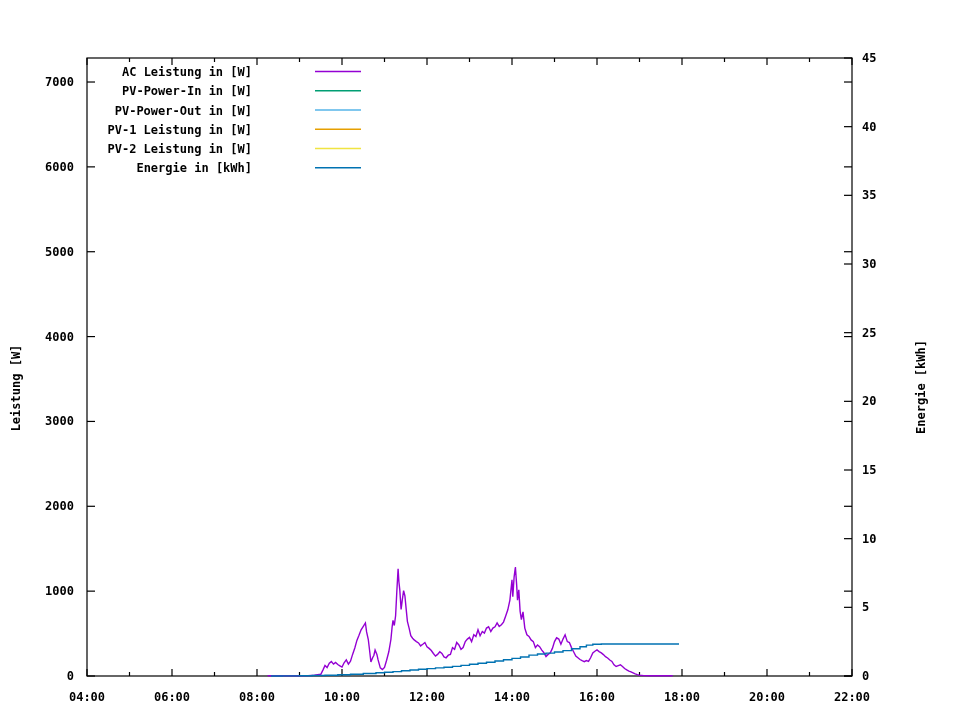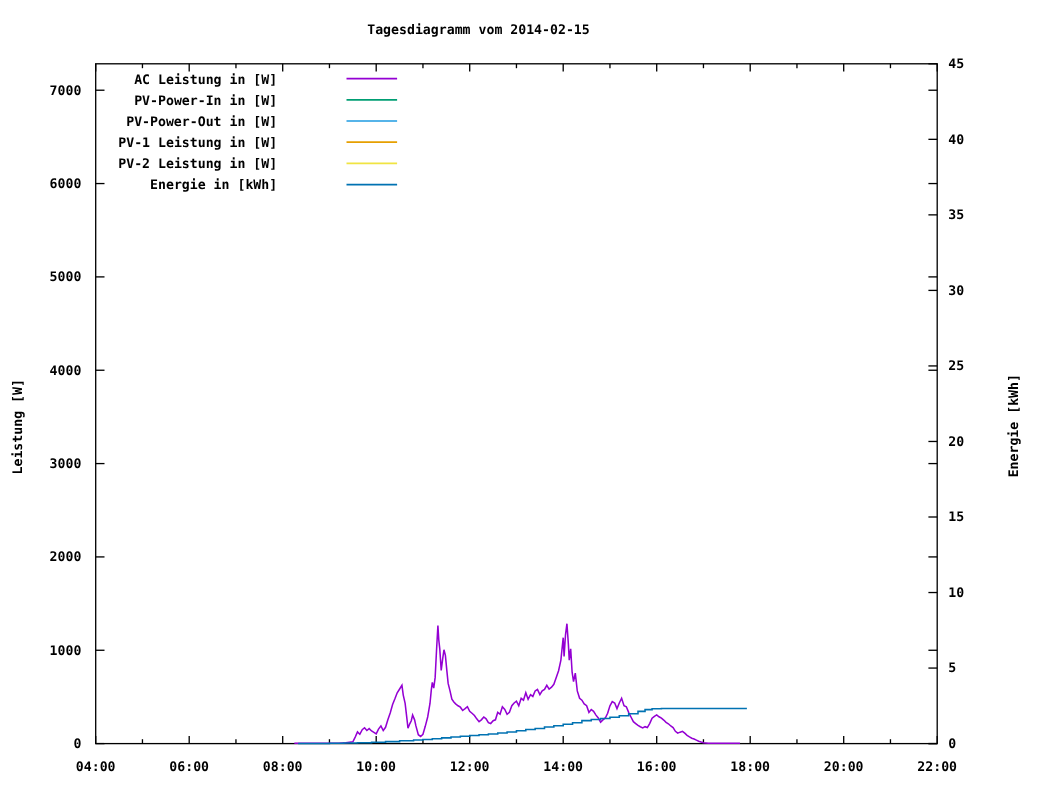--- a/index.html
+++ b/index.html
@@ -17,21 +17,20 @@
   }
   #ylabel-left{left:-93px;top:380px;}
   #ylabel-right{left:812px;top:379px;}
   svg{position:absolute;left:0;top:0;}
   svg text{font-family:"DejaVu Sans Mono", monospace;font-weight:bold;font-size:12px;fill:#000;}
 </style>
 </head>
 <body>
 
 <div id="stage">
-  <div id="chart-title">Tagesdiagramm vom 2014-02-15</div>
   <div id="ylabel-left" class="ylab">Leistung [W]</div>
   <div id="ylabel-right" class="ylab">Energie [kWh]</div>
   <svg id="plot" width="960" height="720">
       <g>
         <rect x="87" y="58" width="765" height="618" fill="none" stroke="#000000" stroke-width="1.2"></rect>
       </g>
       <g>
         <line x1="87" y1="676" x2="87" y2="669" stroke="#000000" stroke-width="1.2"></line>
         <line x1="87" y1="58" x2="87" y2="65" stroke="#000000" stroke-width="1.2"></line>
         <text x="87" y="701" text-anchor="middle">04:00</text>

